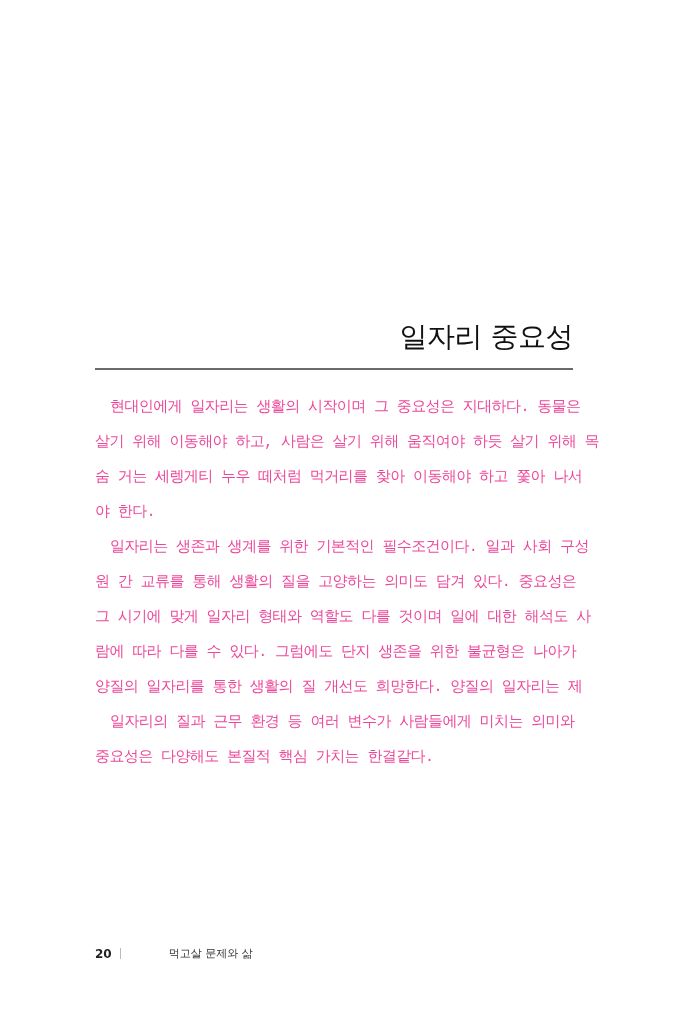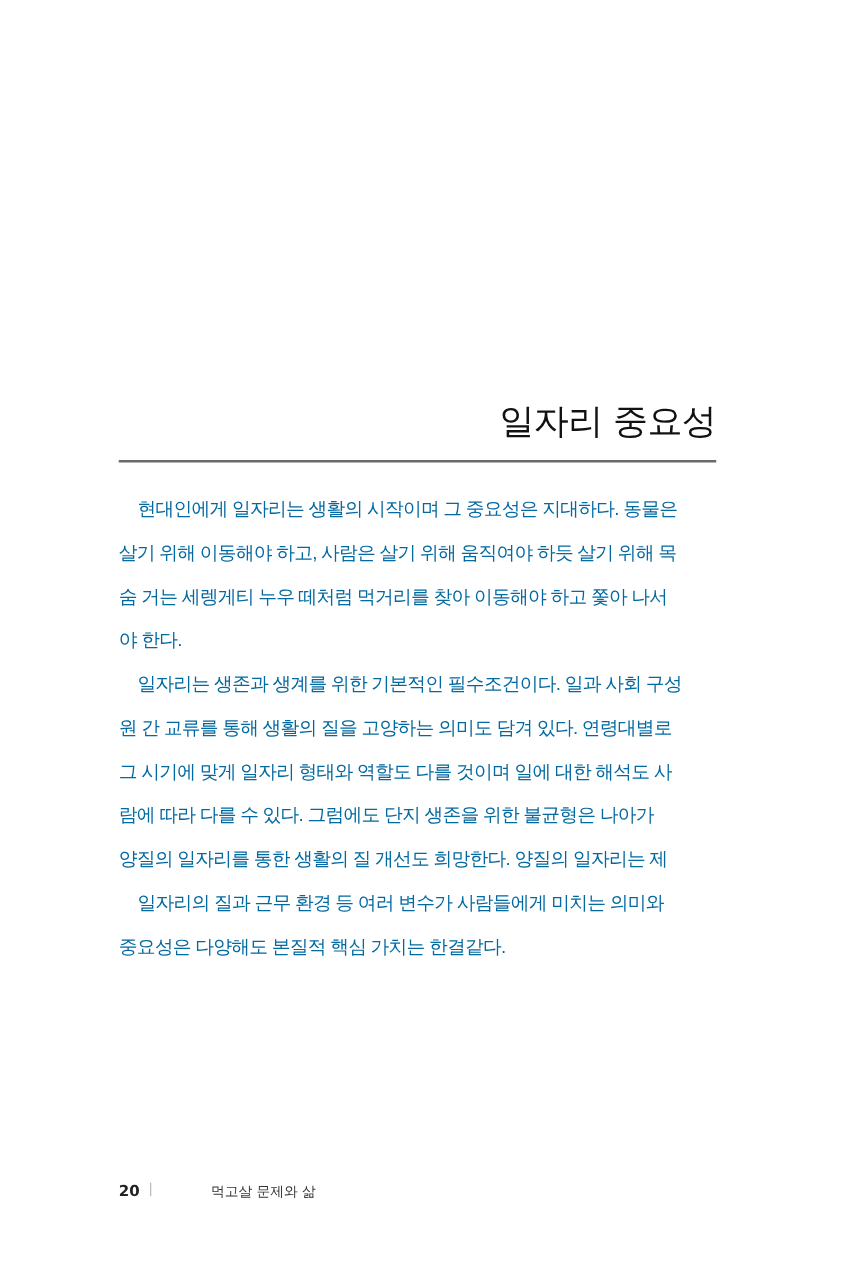--- a/index.html
+++ b/index.html
@@ -1,39 +1,39 @@
 <!DOCTYPE html>
 <html><head>
 <meta charset="utf-8">
 <style>
   html, body { margin: 0; padding: 0; background: #ffffff; }
   body { width: 691px; height: 1024px; position: relative; overflow: hidden; font-family: "DejaVu Sans", sans-serif; color: #1a1a1a; }
   .title { position: absolute; left: 95px; width: 478px; top: 318px; text-align: right; font-size: 28px; font-weight: normal; color: #111; letter-spacing: -0.5px; }
   .rule { position: absolute; left: 95px; width: 478px; top: 368px; height: 2px; background: #6a6a6a; }
   .body { position: absolute; left: 95px; width: 480px; top: 390px; }
-  .line { height: 35px; line-height: 35px; font-family: Liberation Sans, sans-serif; font-size: 15px; color: #0369a1; white-space: nowrap; letter-spacing: -0.6px; }
+  .line { height: 35px; line-height: 35px; font-family: Liberation Mono, monospace; font-size: 15px; color: #ec4899; white-space: nowrap; letter-spacing: -0.6px; }
   .indent { padding-left: 15px; }
-  .footer { position: absolute; left: 95px; top: 946px; font-size: 12px; color: #222; display: flex; align-items: flex-start; }
+  .footer { position: absolute; left: 95px; top: 946px; font-size: 12px; color: #222; display: flex; align-items: center; }
   .page-num { font-weight: bold; font-size: 12px; }
   .sep { display: inline-block; width: 1px; height: 11px; background: #bbb; margin: 0 8px; }
   .book-title { font-size: 11px; color: #333; margin-left: 40px; }
 </style>
 </head>
 <body>
 
 <div class="title">일자리 중요성</div>
 <div class="rule"></div>
 
 <div class="body">
   <div class="line indent">현대인에게 일자리는 생활의 시작이며 그 중요성은 지대하다. 동물은</div>
   <div class="line">살기 위해 이동해야 하고, 사람은 살기 위해 움직여야 하듯 살기 위해 목</div>
   <div class="line">숨 거는 세렝게티 누우 떼처럼 먹거리를 찾아 이동해야 하고 쫓아 나서</div>
   <div class="line">야 한다.</div>
   <div class="line indent">일자리는 생존과 생계를 위한 기본적인 필수조건이다. 일과 사회 구성</div>
-  <div class="line">원 간 교류를 통해 생활의 질을 고양하는 의미도 담겨 있다. 연령대별로</div>
+  <div class="line">원 간 교류를 통해 생활의 질을 고양하는 의미도 담겨 있다. 중요성은</div>
   <div class="line">그 시기에 맞게 일자리 형태와 역할도 다를 것이며 일에 대한 해석도 사</div>
   <div class="line">람에 따라 다를 수 있다. 그럼에도 단지 생존을 위한 불균형은 나아가</div>
   <div class="line">양질의 일자리를 통한 생활의 질 개선도 희망한다. 양질의 일자리는 제</div>
   <div class="line indent">일자리의 질과 근무 환경 등 여러 변수가 사람들에게 미치는 의미와</div>
   <div class="line">중요성은 다양해도 본질적 핵심 가치는 한결같다.</div>
 </div>
 
 <div class="footer">
   <span class="page-num">20</span>
   <span class="sep"></span>

